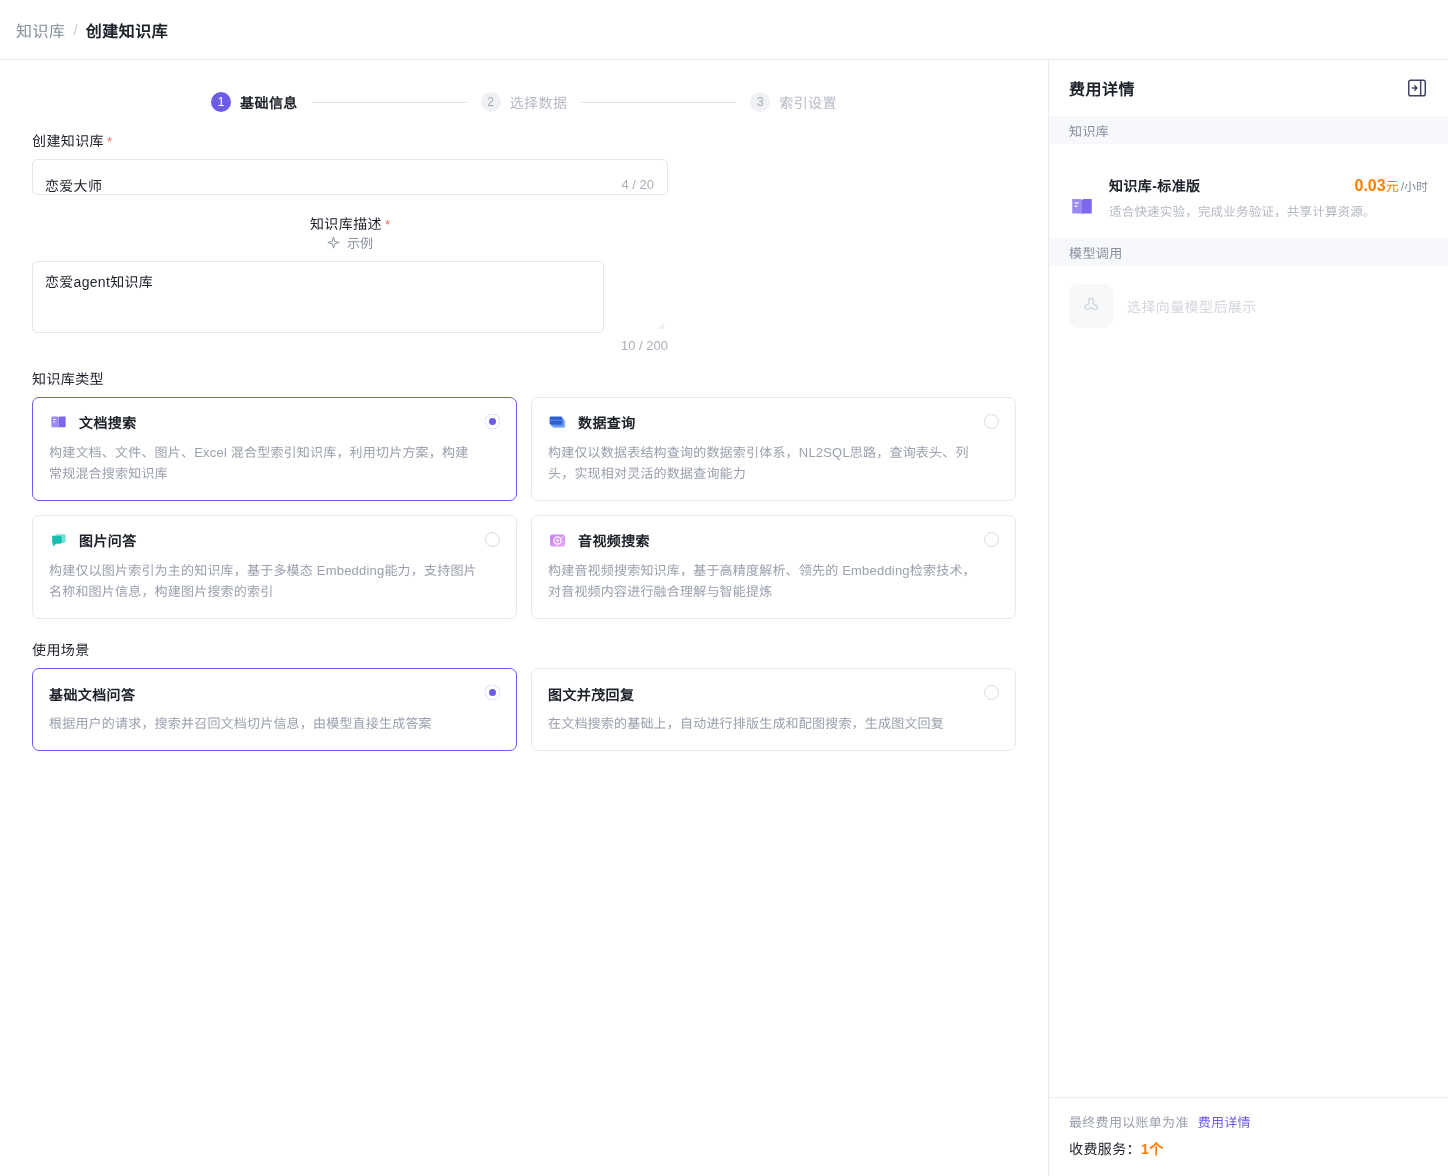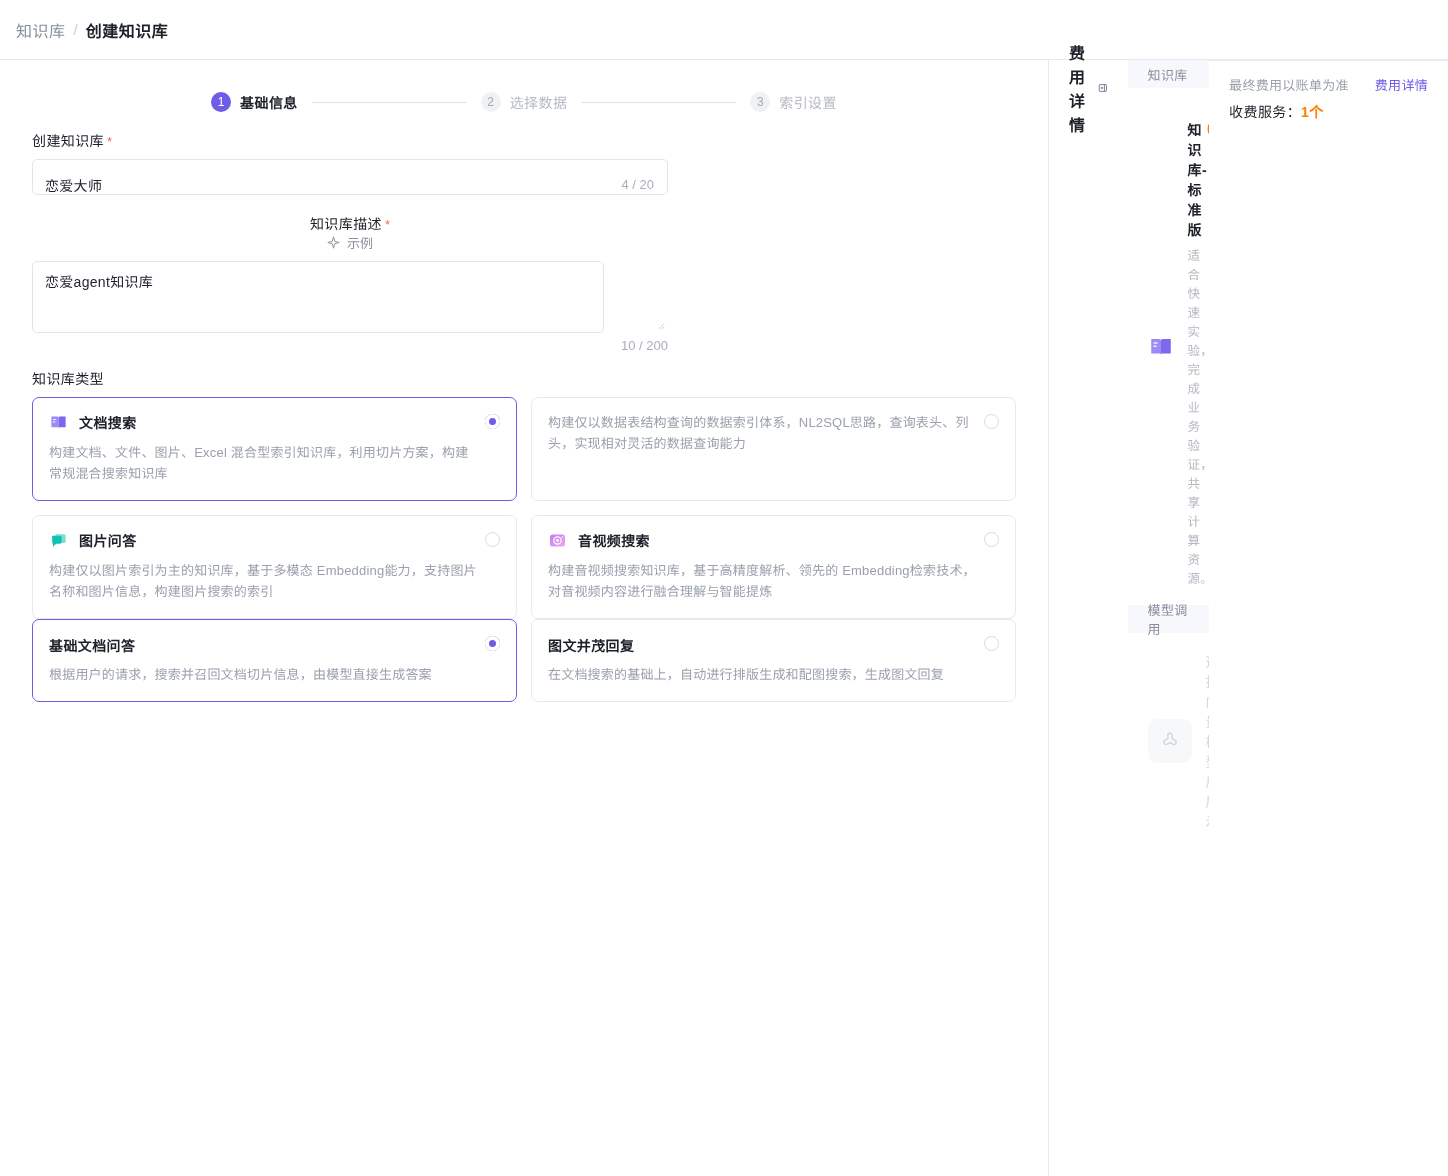--- a/index.html
+++ b/index.html
@@ -171,21 +171,21 @@
   
   .scard { min-height: 70px; padding: 15px 16px 16px 16px; }
   .scard .kcard-title { margin-bottom: 9px; display: block; }
   .scard .kcard-desc { padding-right: 30px; }
 
   
   .side {
     width: 400px; flex: 0 0 400px;
     border-left: 1px solid #e8e9f0;
     background: #fff;
-    display: flex; flex-direction: row;
+    display: flex; flex-direction: column;
     position: relative;
   }
   .side-head {
     height: 56px; flex: 0 0 56px;
     display: flex; align-items: center; justify-content: space-between;
     padding: 0 20px;
   }
   .side-title { font-size: 16px; font-weight: 600; color: #1d2129; letter-spacing: .5px; }
   .collapse-btn { width: 22px; height: 22px; cursor: pointer; display: block; }
   .side-scroll { flex: 1 1 auto; overflow: hidden; }
@@ -193,22 +193,22 @@
   .group-head {
     background: #f7f8fb;
     height: 28px;
     display: flex; align-items: center;
     padding: 0 20px;
     font-size: 13px;
     color: #8a8fa0;
     letter-spacing: .4px;
   }
   .sku-row {
-    display: flex; padding: 16px 28px 18px 20px; gap: 14px;
-    align-items: center;
+    display: flex; padding: 16px 20px 18px 20px; gap: 14px;
+    align-items: flex-end;
   }
   .sku-icon { width: 26px; height: 26px; flex: 0 0 26px; margin-top: 2px; }
   .sku-main { flex: 1 1 auto; min-width: 0; }
   .sku-top { display: flex; align-items: baseline; justify-content: space-between; }
   .sku-name { font-size: 14px; color: #1d2129; font-weight: 600; letter-spacing: .4px; }
   .sku-price { white-space: nowrap; margin-top: 16px; }
   .price-num { color: #ff7d00; font-size: 16px; font-weight: 600; }
   .price-unit { color: #ff7d00; font-size: 13px; }
   .price-per { color: #86909c; font-size: 12px; margin-left: 2px; }
   .sku-desc { font-size: 12.5px; color: #b4b8c2; margin-top: 6px; letter-spacing: .2px; }
@@ -218,21 +218,21 @@
     width: 44px; height: 44px; border-radius: 9px; background: #f7f8fa;
     display: flex; align-items: center; justify-content: center; flex: 0 0 44px;
   }
   .empty-text { font-size: 14px; color: #d4d7de; letter-spacing: .4px; }
 
   .side-foot {
     flex: 0 0 auto;
     border-top: 1px solid #eceef3;
     padding: 14px 20px 18px 20px;
   }
-  .foot-line1 { display: flex; align-items: center; gap: 26px; margin-bottom: 7px; }
+  .foot-line1 { display: flex; align-items: center; gap: 9px; margin-bottom: 7px; }
   .foot-note { font-size: 13px; color: #9aa0ad; letter-spacing: .3px; }
   .foot-link { font-size: 13px; color: #6c5ce7; cursor: pointer; letter-spacing: .3px; }
   .foot-line2 { font-size: 14px; color: #1d2129; letter-spacing: .4px; }
   .foot-count { color: #ff7d00; font-weight: 600; }
 </style>
 </head>
 <body>
 
 <div class="app">
 
@@ -311,20 +311,29 @@
                 <rect x="5" y="7.5" width="4" height="1.4" rx=".5" fill="#ffffff" opacity=".85"></rect>
                 <rect x="5" y="10.5" width="3" height="1.4" rx=".5" fill="#ffffff" opacity=".85"></rect>
               </svg>
               <span class="kcard-title">文档搜索</span>
             </div>
             <div class="kcard-desc">构建文档、文件、图片、Excel 混合型索引知识库，利用切片方案，构建常规混合搜索知识库</div>
             <span class="radio on"></span>
           </div>
 
           <div class="kcard">
+            <div class="kcard-head">
+              <svg class="kcard-icon" viewBox="0 0 24 24">
+                <rect x="6" y="9" width="16" height="10" rx="1.6" fill="#9dc0f5"></rect>
+                <rect x="4" y="7" width="16" height="10" rx="1.6" fill="#5b8def"></rect>
+                <rect x="2" y="4.5" width="16" height="10" rx="1.6" fill="#2f5fd0"></rect>
+                <rect x="2" y="8.5" width="16" height="1.3" fill="#6b9bf0" opacity=".7"></rect>
+              </svg>
+              <span class="kcard-title">数据查询</span>
+            </div>
             <div class="kcard-desc">构建仅以数据表结构查询的数据索引体系，NL2SQL思路，查询表头、列头，实现相对灵活的数据查询能力</div>
             <span class="radio"></span>
           </div>
 
           <div class="kcard">
             <div class="kcard-head">
               <svg class="kcard-icon" viewBox="0 0 24 24">
                 <path d="M10 4h9a2 2 0 0 1 2 2v7a2 2 0 0 1-2 2h-9a2 2 0 0 1-2-2V6a2 2 0 0 1 2-2z" fill="#6fd9cf" opacity=".9"></path>
                 <path d="M4 6h10a2 2 0 0 1 2 2v6a2 2 0 0 1-2 2H9l-4 4v-4a2 2 0 0 1-1-2V8a2 2 0 0 1 0-2z" fill="#12c2b0"></path>
               </svg>
@@ -349,20 +358,21 @@
                 <circle cx="18.3" cy="7.6" r="1" fill="#ffffff"></circle>
               </svg>
               <span class="kcard-title">音视频搜索</span>
             </div>
             <div class="kcard-desc">构建音视频搜索知识库，基于高精度解析、领先的 Embedding检索技术，对音视频内容进行融合理解与智能提炼</div>
             <span class="radio"></span>
           </div>
 
         </div>
 
+        <div class="section-title" style="margin-top:20px;">使用场景</div>
         <div class="card-grid">
 
           <div class="kcard scard selected">
             <span class="kcard-title">基础文档问答</span>
             <div class="kcard-desc">根据用户的请求，搜索并召回文档切片信息，由模型直接生成答案</div>
             <span class="radio on"></span>
           </div>
 
           <div class="kcard scard">
             <span class="kcard-title">图文并茂回复</span>

